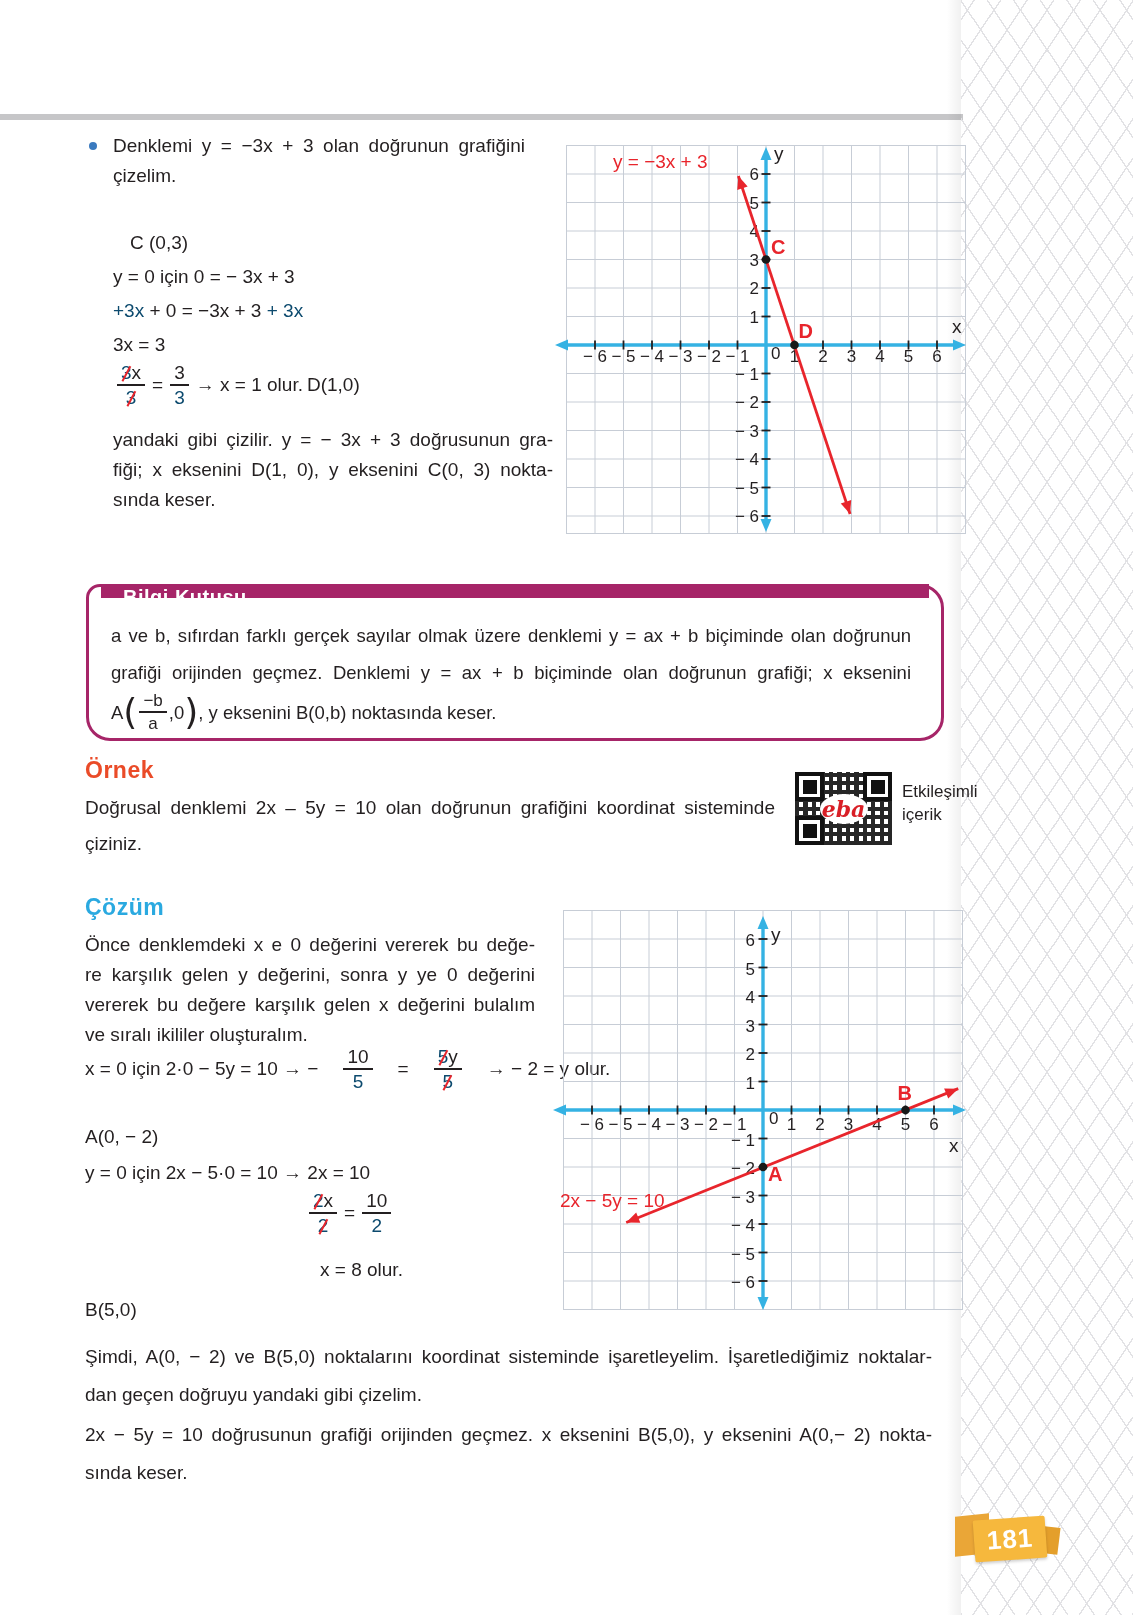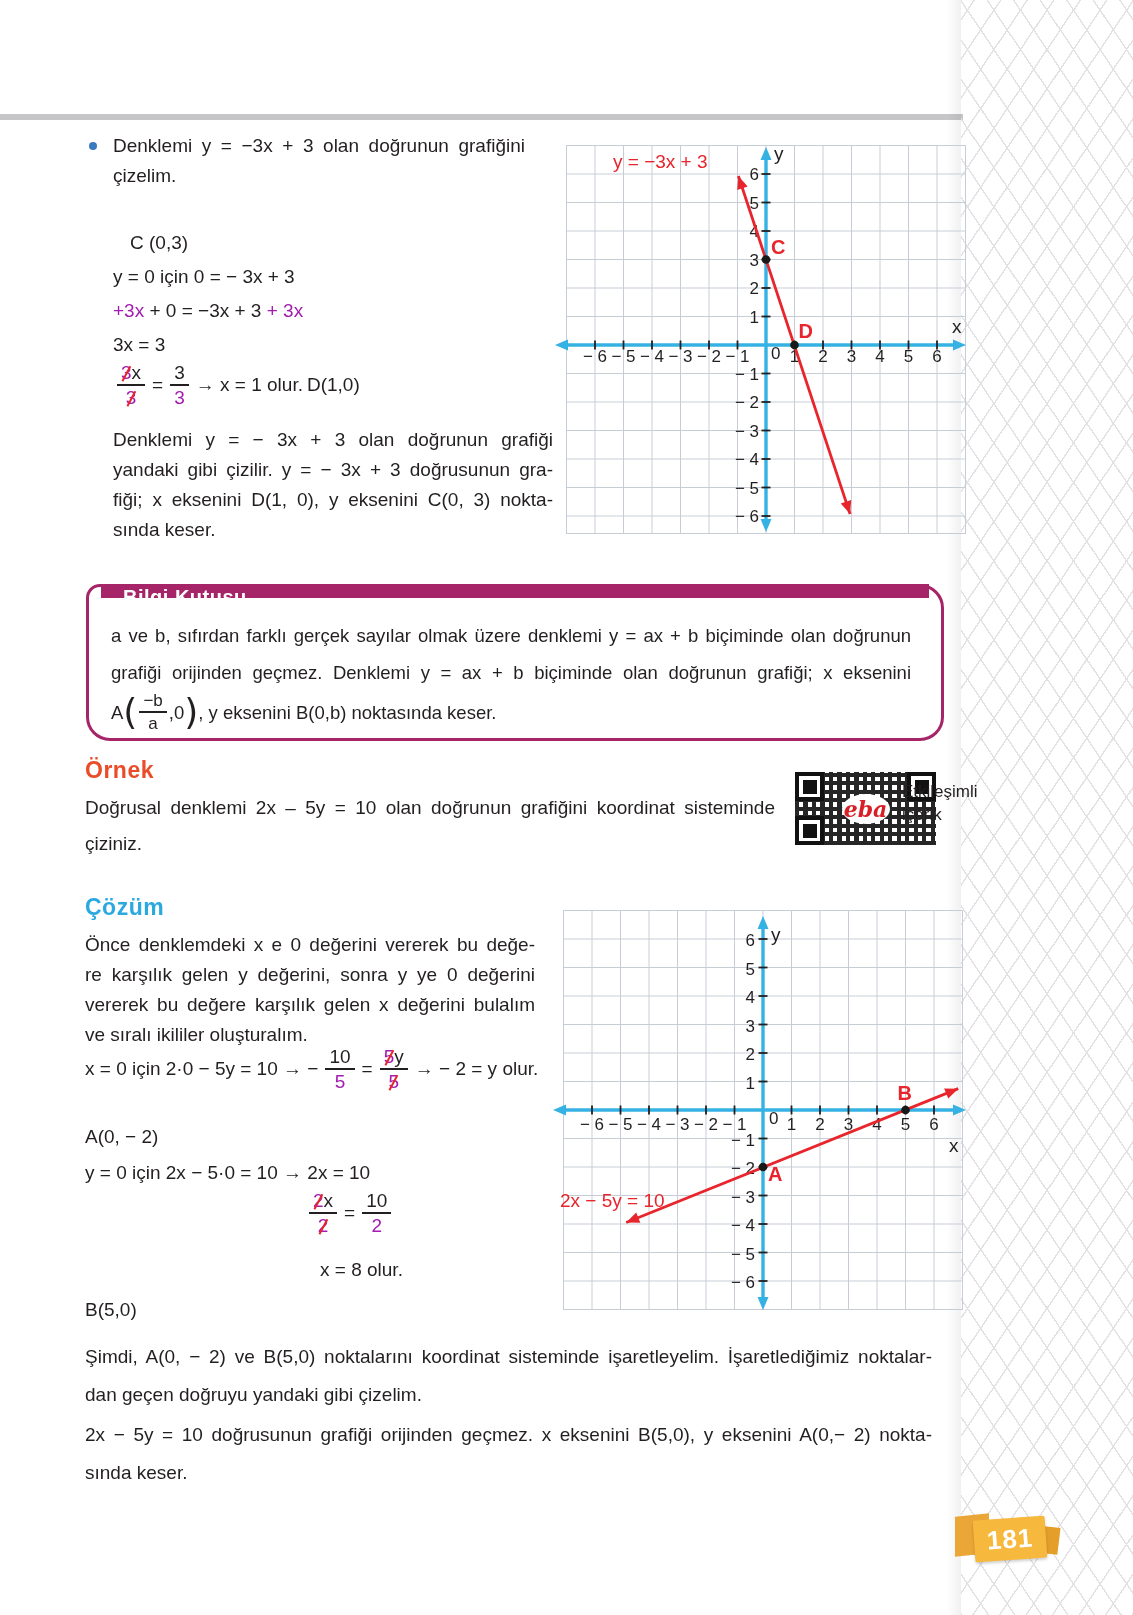--- a/index.html
+++ b/index.html
@@ -1,20 +1,20 @@
 <!DOCTYPE html>
 <html lang="tr"><head>
 <meta charset="utf-8">
 <style>
   html,body{margin:0;padding:0;background:#fff;}
   .page{position:relative;width:1133px;height:1615px;background:#ffffff;overflow:hidden;
         font-family:"Liberation Sans","DejaVu Sans",sans-serif;color:#231f20;}
   .abs{position:absolute;}
   .t19{font-size:19px;line-height:30px;}
-  .red{color:#a21caf;}
+  .red{color:#0c4a6e;}
   .just{text-align:justify;text-align-last:justify;}
   
   .top-rule{left:0;top:114px;width:963px;height:6px;background:#c6c6c8;}
   
   .pattern-strip{left:961px;top:0;width:172px;height:1615px;background:
      repeating-linear-gradient(56deg,#e2e2e5 0 1.4px,transparent 1.4px 22px),
      repeating-linear-gradient(-56deg,#e2e2e5 0 1.4px,transparent 1.4px 22px);}
   .strip-shadow{left:947px;top:0;width:14px;height:1615px;
      background:linear-gradient(to right,rgba(0,0,0,0),rgba(0,0,0,0.06));}
   
@@ -34,21 +34,21 @@
   .info-box{left:86px;top:584px;width:852px;height:151px;border:3px solid #a62568;
      border-radius:14px 24px 24px 24px;background:#fff;}
   .ib-header{position:absolute;left:12px;top:-3px;right:12px;height:14px;background:#a62568;}
   .ib-title{color:#fff;font-size:20px;font-weight:700;letter-spacing:.5px;padding-left:22px;line-height:27px;}
   .ib-body{position:absolute;left:22px;top:30px;width:800px;font-size:18.5px;line-height:37px;}
   .ib-frac{font-size:17px;margin:0 2px;}
   
   .h-ornek{left:85px;top:757px;font-size:23px;font-weight:700;color:#ea4b28;letter-spacing:.5px;}
   .h-cozum{left:85px;top:894px;font-size:23px;font-weight:700;color:#2aa9e0;letter-spacing:.5px;}
   
-  .qr{left:795px;top:772px;width:97px;height:73px;background:#fff;padding-left:44px;}
+  .qr{left:795px;top:772px;width:97px;height:73px;background:#fff;}
   .qr-mesh{position:absolute;inset:0;opacity:.93;background:
      repeating-linear-gradient(0deg,#161616 0 4px,transparent 4px 8.5px),
      repeating-linear-gradient(90deg,#161616 0 4px,transparent 4px 8.5px);}
   .qr-finder{position:absolute;width:21px;height:21px;border:4px solid #111;background:#fff;}
   .qr-finder::after{content:"";position:absolute;inset:3.5px;background:#111;}
   .qr-tl{left:0;top:0;} .qr-tr{right:0;top:0;} .qr-bl{left:0;bottom:0;}
   .qr-center{position:absolute;left:50%;top:50%;transform:translate(-50%,-50%);
      width:48px;height:30px;background:#fff;border-radius:50%;display:flex;align-items:center;justify-content:center;
      font-family:"DejaVu Serif",serif;font-style:italic;font-weight:700;font-size:22px;color:#d91f26;}
   .qr-caption{left:902px;top:780px;font-size:17px;line-height:23px;}
@@ -91,21 +91,20 @@
     <span>=</span>
     <span class="frac">
       <span class="num">3</span>
       <span class="den red">3</span>
     </span>
     <span>→ x = 1 olur.</span>
     <span style="margin-left:4px;">D(1,0)</span>
   </div>
 
   <div class="abs t19" style="left:113px;top:425px;width:440px;">
-    <div class="just">Denklemi y = − 3x + 3 olan doğrunun grafiği</div>
     <div class="just">yandaki gibi çizilir. y = − 3x + 3 doğrusunun gra-</div>
     <div class="just">fiği; x eksenini D(1, 0), y eksenini C(0, 3) nokta-</div>
     <div>sında keser.</div>
   </div>
 
   <svg class="graph" id="graph0" width="402" height="392" style="left: 567px; top: 143px;">
       <line x1="-0.5" y1="2.5" x2="-0.5" y2="390.5" stroke="#c7cdd6" stroke-width="1"></line>
       <line x1="28" y1="2.5" x2="28" y2="390.5" stroke="#c7cdd6" stroke-width="1"></line>
       <line x1="-0.5" y1="373" x2="398.5" y2="373" stroke="#c7cdd6" stroke-width="1"></line>
       <line x1="56.5" y1="2.5" x2="56.5" y2="390.5" stroke="#c7cdd6" stroke-width="1"></line>
@@ -236,21 +235,21 @@
   </div>
 
   <div class="abs h-cozum">Çözüm</div>
   <div class="abs t19" style="left:85px;top:930px;width:450px;">
     <div class="just">Önce denklemdeki x e 0 değerini vererek bu değe-</div>
     <div class="just">re karşılık gelen y değerini, sonra y ye 0 değerini</div>
     <div class="just">vererek bu değere karşılık gelen x değerini bulalım</div>
     <div>ve sıralı ikililer oluşturalım.</div>
   </div>
 
-  <div class="abs mrow t19" style="left:85px;top:1046px;">
+  <div class="abs mrow t19" style="left:85px;top:1046px;gap:18px;">
     <span>x = 0 için 2·0 − 5y = 10 → −</span>
     <span class="frac">
       <span class="num">10</span>
       <span class="den red">5</span>
     </span>
     <span>=</span>
     <span class="frac">
       <span class="num"><span class="red cross">5</span><span>y</span></span>
       <span class="den"><span class="red cross">5</span></span>
     </span>

